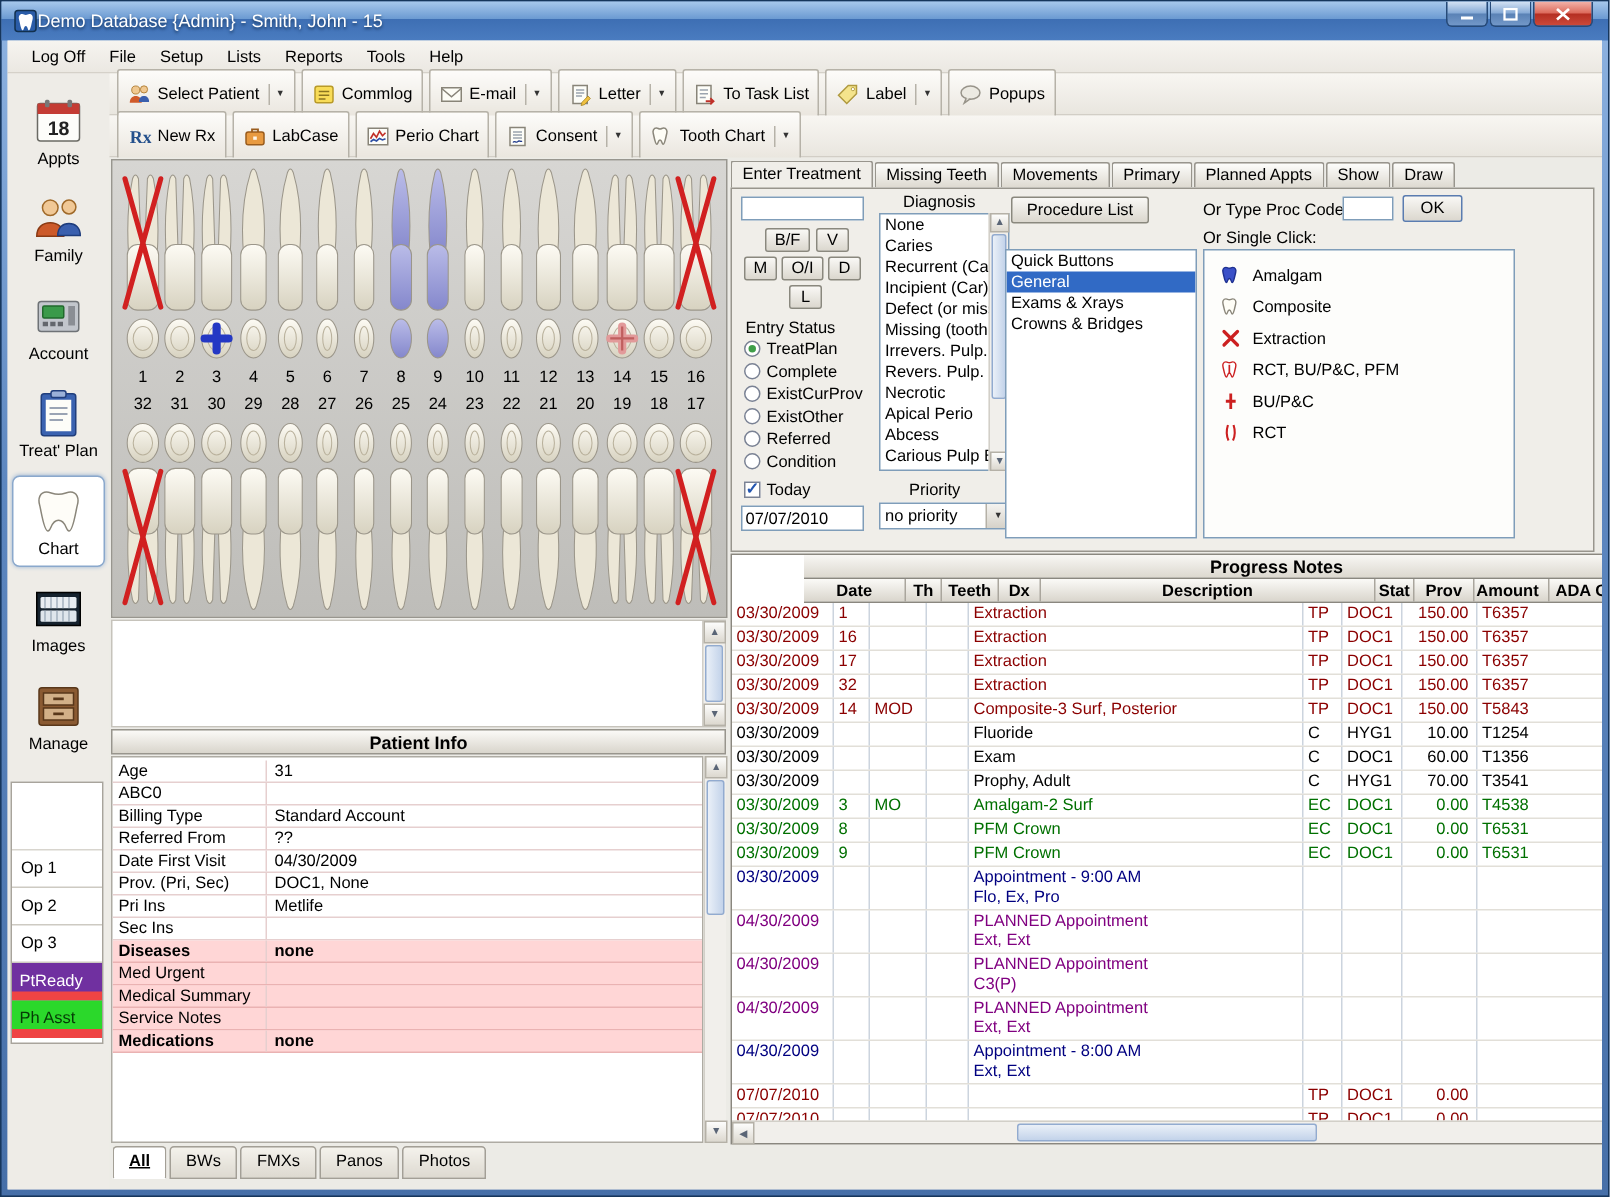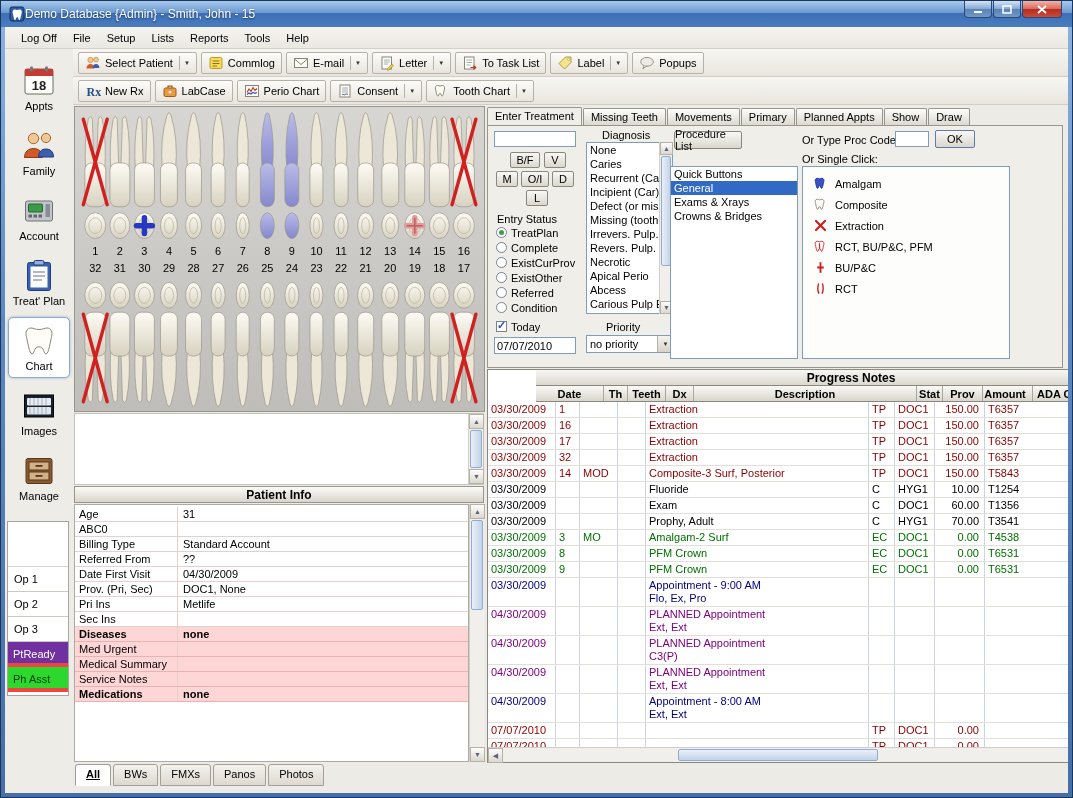--- a/index.html
+++ b/index.html
@@ -26,30 +26,30 @@
   .sidebar { position:absolute; top:22px; left:0; width:68px; bottom:0; background:#eeece7; }
   .modules { padding-top:8px; }
   .module { width:62px; height:61px; margin:0 auto 4px auto; display:flex; flex-direction:column; align-items:center; justify-content:center; gap:1px;
     border:1px solid transparent; border-radius:5px; }
   .module.selected { background:#fff; border-color:#8aa8cc; box-shadow:0 0 3px #9ab4d4; }
   .mod-icon svg { width:36px; height:36px; display:block; }
   .mod-label { font-size:11px; }
   .ops-box { position:absolute; top:472px; left:2px; width:62px; height:175px; background:#fff; border:1px solid #a8a49c; overflow:hidden; }
   .ops-spacer { height:45px; border-bottom:1px solid #d8d5ce; }
   .op-item { height:25px; line-height:24px; padding-left:6px; border-bottom:1px solid #cdcac2; }
-  .status-item { height:25px; line-height:24px; padding-left:5px; border-bottom:4px solid #ef4444; }
+  .status-item { height:25px; line-height:24px; padding-left:5px; border-bottom:6px solid #ef4444; }
   .c-ptready { background:#7030a0; color:#fff; }
   .c-phasst  { background:#2bd82b; color:#063a06; }
 
   
   .main { position:absolute; top:22px; left:68px; right:0; bottom:0; }
   .toolbar { position:absolute; left:0; right:0; height:28px; display:flex; align-items:center; padding-left:5px;
     background:linear-gradient(#f8f6f2,#e9e6df); border-bottom:1px solid #d2cec6; }
   .toolbar.row1 { top:0; } .toolbar.row2 { top:28px; }
-  .tbtn { display:inline-flex; align-items:center; gap:4px; height:22px; padding:4px 6px; margin-right:4px; border:1px solid #b6b2a8; border-radius:2px;
+  .tbtn { display:inline-flex; align-items:center; gap:4px; height:22px; padding:16px 6px; margin-right:4px; border:1px solid #b6b2a8; border-radius:2px;
     background:linear-gradient(#fdfcfa,#e9e5dd); }
   .ticon svg { width:16px; height:16px; display:block; }
   .tarrow { display:none; font-size:6px; color:#333; border-left:1px solid #b6b2a8; padding-left:4px; margin-left:2px; height:14px; line-height:14px; }
   .tbtn.has-arrow .tarrow { display:inline-block; }
 
   .content { position:absolute; top:56px; left:0; right:0; bottom:0; background:#ecebe6; }
 
   
   .tooth-chart { position:absolute; top:1px; left:1px; width:411px; height:306px; background:linear-gradient(#d7d6d3,#bebdb9); border:1px solid #98968f; }
   .tooth-chart svg { width:100%; height:100%; display:block; }
@@ -777,21 +777,21 @@
             <div class="sbtn" style="position:absolute;top:0;left:0;width:13px;height:13px;">▲</div>
             <div class="sbtn" style="position:absolute;bottom:0;left:0;width:13px;height:13px;">▼</div>
             <div class="sthumb" style="top:14px; height:110px;"></div>
           </div>
           <div class="panel-label" style="left:118px; top:195px;">Priority</div>
           <div class="dropdown" style="left:98px; top:209px; width:88px; height:18px;">
             <span class="dd-text">no priority</span>
             <span class="dd-btn">▼</span>
           </div>
 
-          <div class="et-btn" style="left:186px; top:5px; width:68px; height:18px;">Procedure List</div>
+          <div class="et-btn" style="left:186px; top:5px; width:92px; height:18px;">Procedure List</div>
           <div class="panel-label" style="left:314px; top:8px;">Or  Type Proc Code</div>
           <input class="tfield" style="left: 407px; top: 5px; width: 34px; height: 16px;" value="">
           <div class="et-btn" style="left:447px; top:4px; width:40px; height:18px; border-color:#5a7cb0;">OK</div>
           <div class="panel-label" style="left:314px; top:27px;">Or Single Click:</div>
 
           <div class="listbox" style="left:182px; top:40px; width:128px; height:193px;">
 
           <div class="ql-item">Quick Buttons</div>
               <div class="ql-item selected">General</div>
               <div class="ql-item">Exams &amp; Xrays</div>

